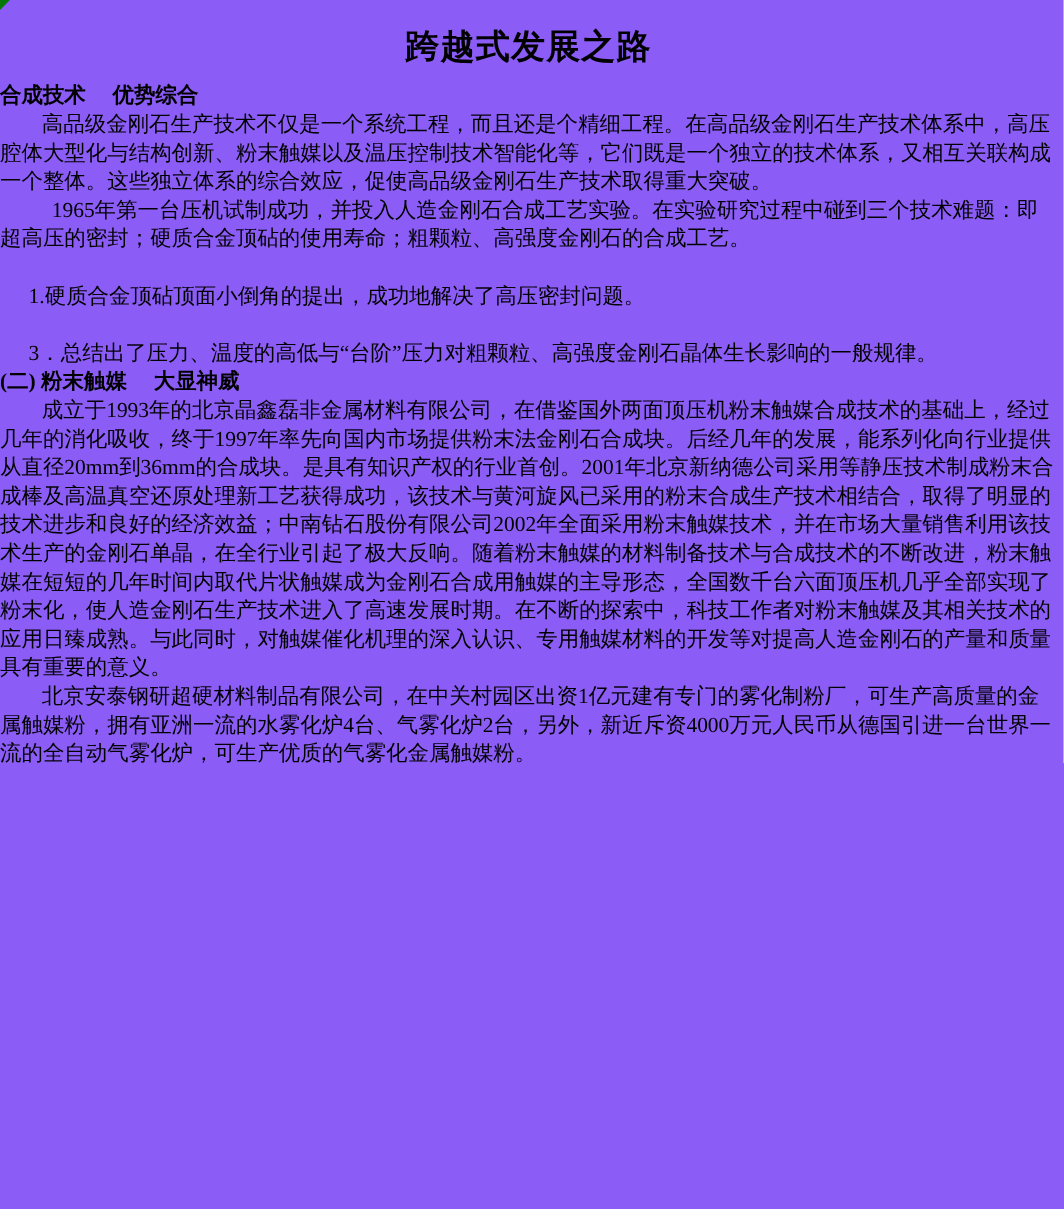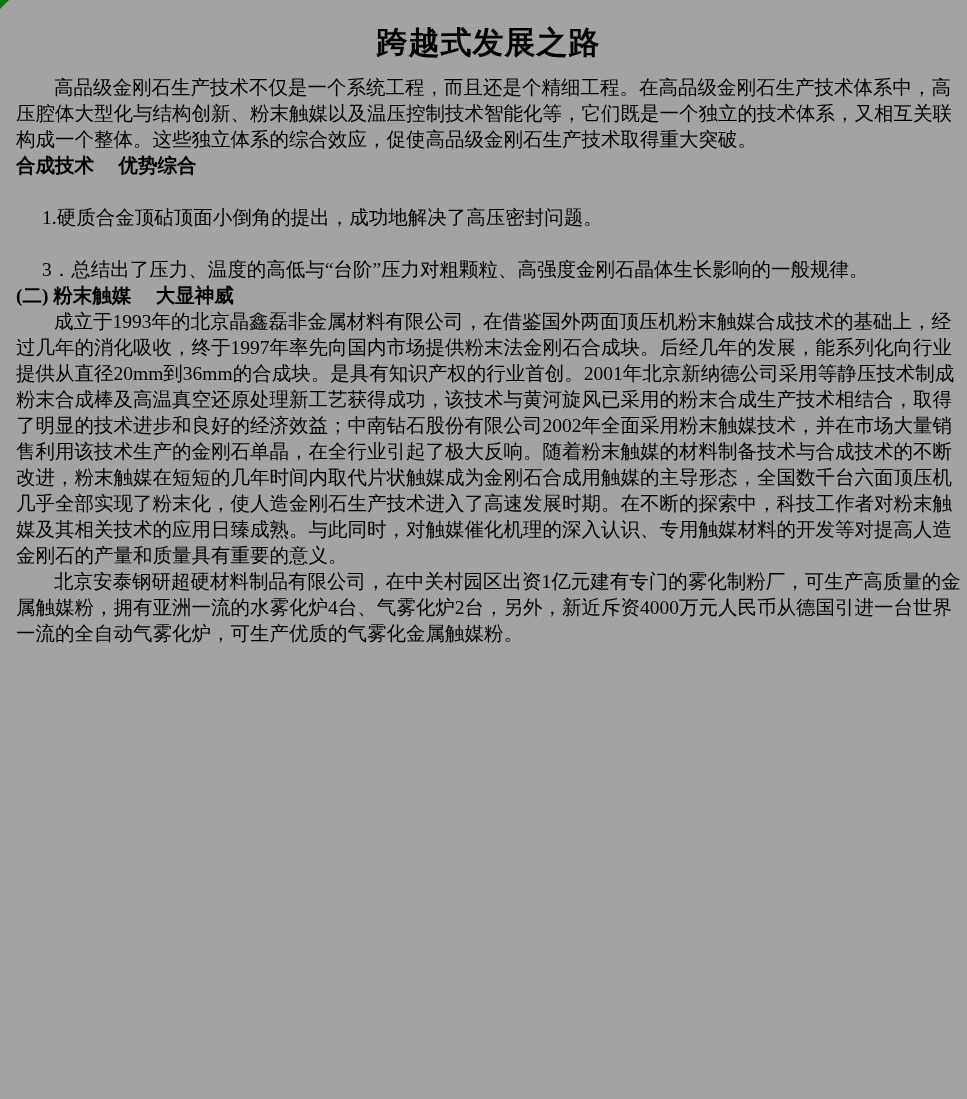--- a/index.html
+++ b/index.html
@@ -12,22 +12,22 @@
     height: 1099px;
     overflow: hidden;
     color: #000000;
     font-family: "Liberation Serif", "DejaVu Serif", serif;
   }
   .page {
     position: relative;
     width: 967px;
     height: 1099px;
     box-sizing: border-box;
-    padding: 24px 6px 0 16px;
-    background: #a3a3a3;
+    padding: 24px 6px 0 0;
+    background: #8b5cf6;
   }
   .corner-mark {
     position: absolute;
     top: 0;
     left: 0;
     width: 9px;
     height: 9px;
     clip-path: polygon(0 0, 100% 0, 55% 45%, 0 100%);
   }
   .doc-title {
@@ -55,25 +55,26 @@
 <body>
 
 <div class="page">
 
   <div class="corner-mark" style="background: rgb(6, 120, 6);"></div>
 
   <h1 class="doc-title">跨越式发展之路</h1>
 
   <div class="doc">
 
+    <p class="block heading">合成技术　 优势综合</p>
+
     <p class="block indent-2">高品级金刚石生产技术不仅是一个系统工程，而且还是个精细工程。在高品级金刚石生产技术体系中，高压腔体大型化与结构创新、粉末触媒以及温压控制技术智能化等，它们既是一个独立的技术体系，又相互关联构成一个整体。这些独立体系的综合效应，促使高品级金刚石生产技术取得重大突破。</p>
 
-    <p class="block heading">合成技术　 优势综合</p>
 
-
+    <p class="block indent-25">1965年第一台压机试制成功，并投入人造金刚石合成工艺实验。在实验研究过程中碰到三个技术难题：即超高压的密封；硬质合金顶砧的使用寿命；粗颗粒、高强度金刚石的合成工艺。</p>
 
     <p class="block gap-above indent-sm">1.硬质合金顶砧顶面小倒角的提出，成功地解决了高压密封问题。</p>
 
 
     <p class="block gap-above indent-sm">3．总结出了压力、温度的高低与“台阶”压力对粗颗粒、高强度金刚石晶体生长影响的一般规律。</p>
 
 
 
     <p class="block heading">(二) 粉末触媒　 大显神威</p>
 

